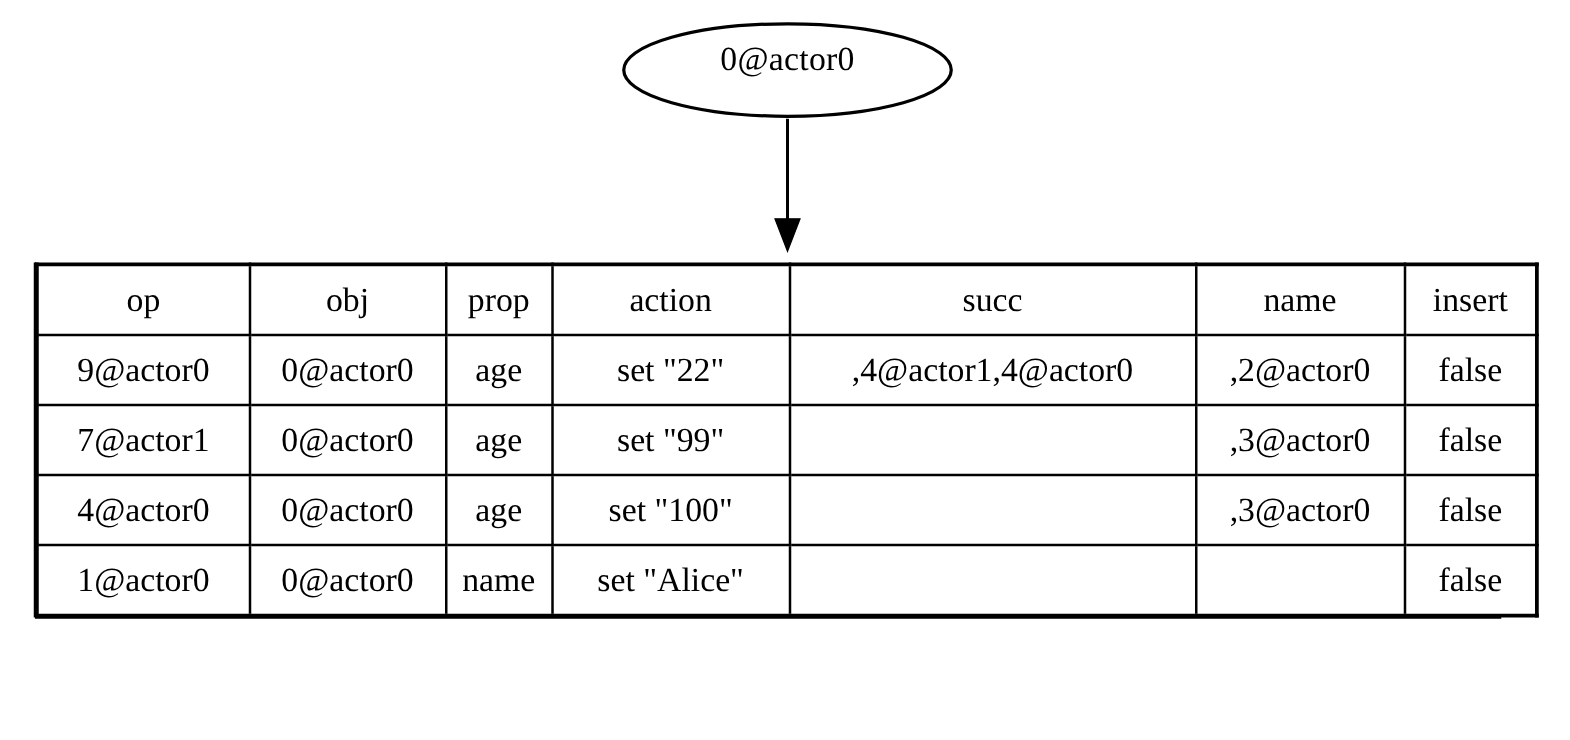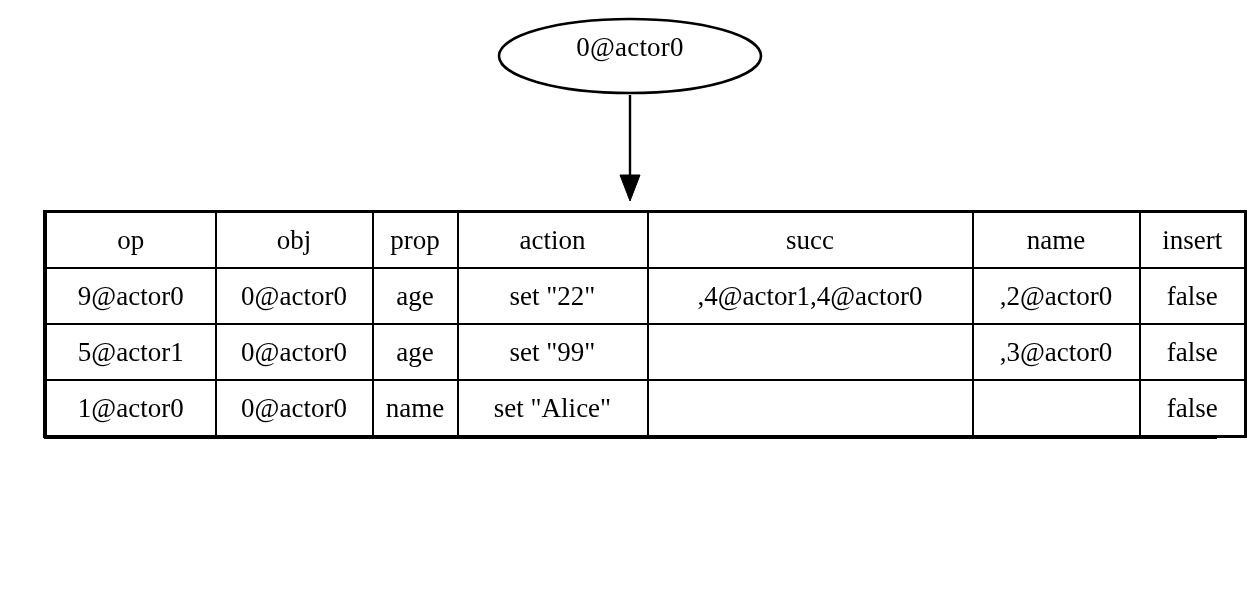--- a/index.html
+++ b/index.html
@@ -32,21 +32,21 @@
     text-align: center;
     font-size: 27px;
     line-height: 34px;
     letter-spacing: 0.2px;
     white-space: nowrap;
   }
 
   
   #op-table-wrap {
     position: absolute;
-    left: 44px;
+    left: 28px;
     top: 210px;
     width: 1173px;
   }
   table.op-table {
     border-collapse: collapse;
     border-spacing: 0;
     width: 1200px;
     table-layout: fixed;
     border: 3px solid #000;
     background: #ffffff;
@@ -127,29 +127,38 @@
         <td>9@actor0</td>
         <td>0@actor0</td>
         <td>age</td>
         <td>set "22"</td>
         <td>,4@actor1,4@actor0</td>
         <td>,2@actor0</td>
         <td>false</td>
       </tr>
 
       <tr>
-        <td>5@actor1</td>
+        <td>7@actor1</td>
         <td>0@actor0</td>
         <td>age</td>
         <td>set "99"</td>
         <td></td>
         <td>,3@actor0</td>
         <td>false</td>
       </tr>
 
+      <tr>
+        <td>4@actor0</td>
+        <td>0@actor0</td>
+        <td>age</td>
+        <td>set "100"</td>
+        <td></td>
+        <td>,3@actor0</td>
+        <td>false</td>
+      </tr>
 
       <tr>
         <td>1@actor0</td>
         <td>0@actor0</td>
         <td>name</td>
         <td>set "Alice"</td>
         <td></td>
         <td></td>
         <td>false</td>
       </tr>

